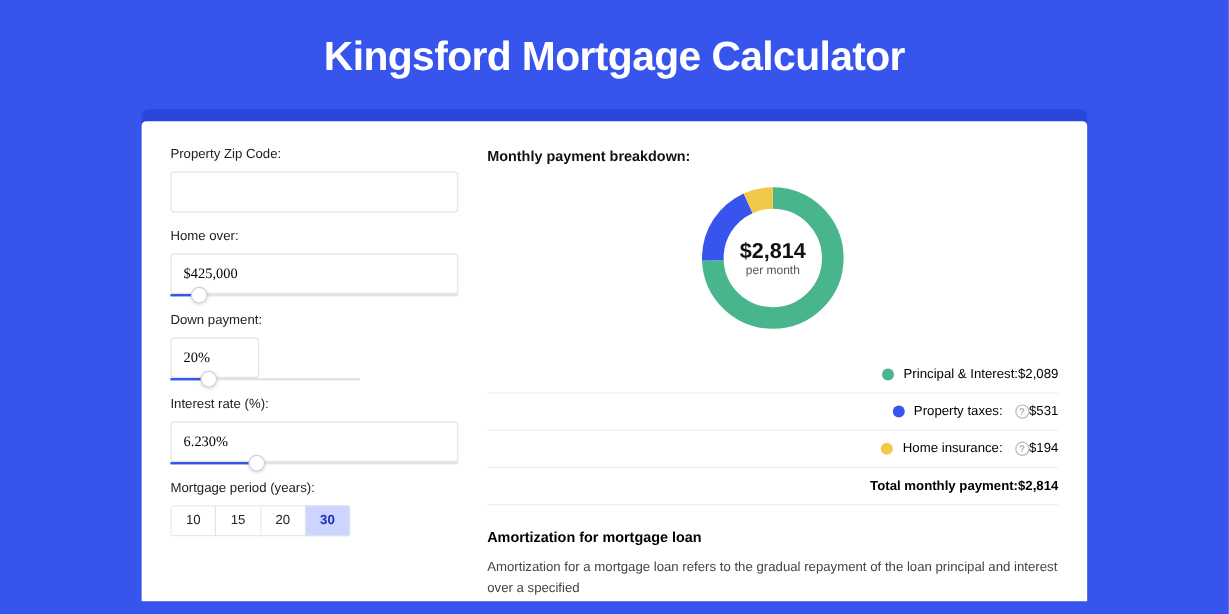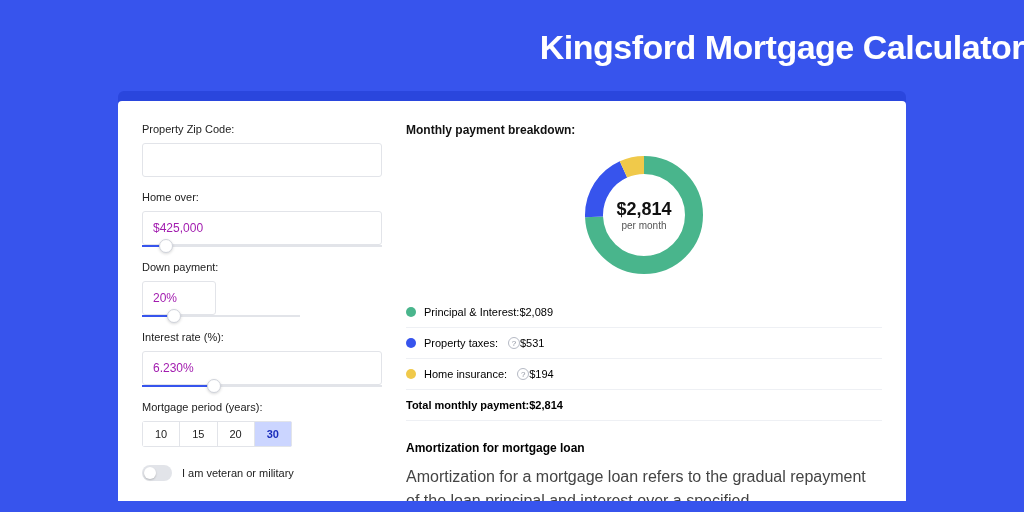--- a/index.html
+++ b/index.html
@@ -4,21 +4,21 @@
 <style>
   * { box-sizing: border-box; margin: 0; padding: 0; }
   body {
     background: #3754ed;
     font-family: -apple-system, BlinkMacSystemFont, "Segoe UI", Arial, sans-serif;
     width: 1024px;
     height: 512px;
     overflow: hidden;
   }
   .page-title {
-    text-align: right;
+    text-align: center;
     color: #fff;
     font-size: 34px;
     font-weight: 700;
     padding: 28px 0 24px 0;
     letter-spacing: -0.5px;
   }
   .card-wrap {
     margin: 0 auto;
     width: 788px;
     background: #2a46dd;
@@ -42,22 +42,23 @@
     margin-bottom: 8px;
     display: block;
   }
   .input {
     width: 100%;
     height: 34px;
     border: 1px solid #e2e4e9;
     border-radius: 3px;
     padding: 0 10px;
     font-size: 12px;
-    color: #a21caf;
-    background: #fff;
+    color: #000000;
+    background: #fff;
+    font-family: Liberation Serif, serif;
   }
   .field { margin-bottom: 14px; position: relative; }
   .slider-track {
     height: 2px;
     background: #e2e4e9;
     margin-top: 0;
     position: relative;
   }
   .slider-fill {
     position: absolute;
@@ -143,21 +144,21 @@
     display: flex;
     flex-direction: column;
     align-items: center;
     justify-content: center;
   }
   .donut-center .big { font-size: 18px; font-weight: 700; color: #111; }
   .donut-center .small { font-size: 10px; color: #555; }
   .break-row {
     display: flex;
     align-items: center;
-    justify-content: flex-start;
+    justify-content: flex-end;
     font-size: 11px;
     padding: 9px 0;
     border-bottom: 1px solid #eef0f4;
   }
   .break-row:last-of-type { border-bottom: 1px solid #eef0f4; }
   .break-row.total { font-weight: 700; }
   .break-left { display: flex; align-items: center; gap: 8px; }
   .dot { width: 10px; height: 10px; border-radius: 50%; flex: 0 0 10px; }
   .info-icon {
     width: 12px; height: 12px;
@@ -170,21 +171,21 @@
     color: #8a8f9c;
     margin-left: 2px;
   }
   .amort-title {
     font-size: 12px;
     font-weight: 700;
     margin-top: 20px;
     margin-bottom: 10px;
   }
   .amort-text {
-    font-size: 16px;
+    font-size: 11px;
     color: #444;
     line-height: 1.5;
   }
 </style>
 </head>
 <body>
 
 <h1 class="page-title">Kingsford Mortgage Calculator</h1>
 
 <div class="card-wrap">
@@ -229,24 +230,20 @@
       <div class="field">
         <label class="field-label">Mortgage period (years):</label>
         <div class="seg" id="seg">
             <button>10</button>
             <button>15</button>
             <button>20</button>
             <button class="active">30</button>
           </div>
       </div>
 
-      <div class="toggle-row">
-        <div class="toggle"></div>
-        <span>I am veteran or military</span>
-      </div>
     </div>
 
     <div class="right">
       <div class="section-title">Monthly payment breakdown:</div>
 
       <div class="donut-wrap">
         <div class="donut">
           <svg width="128" height="128" viewBox="0 0 128 128" id="donut-svg">
               <circle cx="64" cy="64" r="50" fill="none" stroke="#49b58c" stroke-width="18" stroke-dasharray="233.21915612470073 80.9401092342786" stroke-dashoffset="0"></circle>
               <circle cx="64" cy="64" r="50" fill="none" stroke="#3754ed" stroke-width="18" stroke-dasharray="59.28165241848544 254.8776129404939" stroke-dashoffset="-233.21915612470073"></circle>

